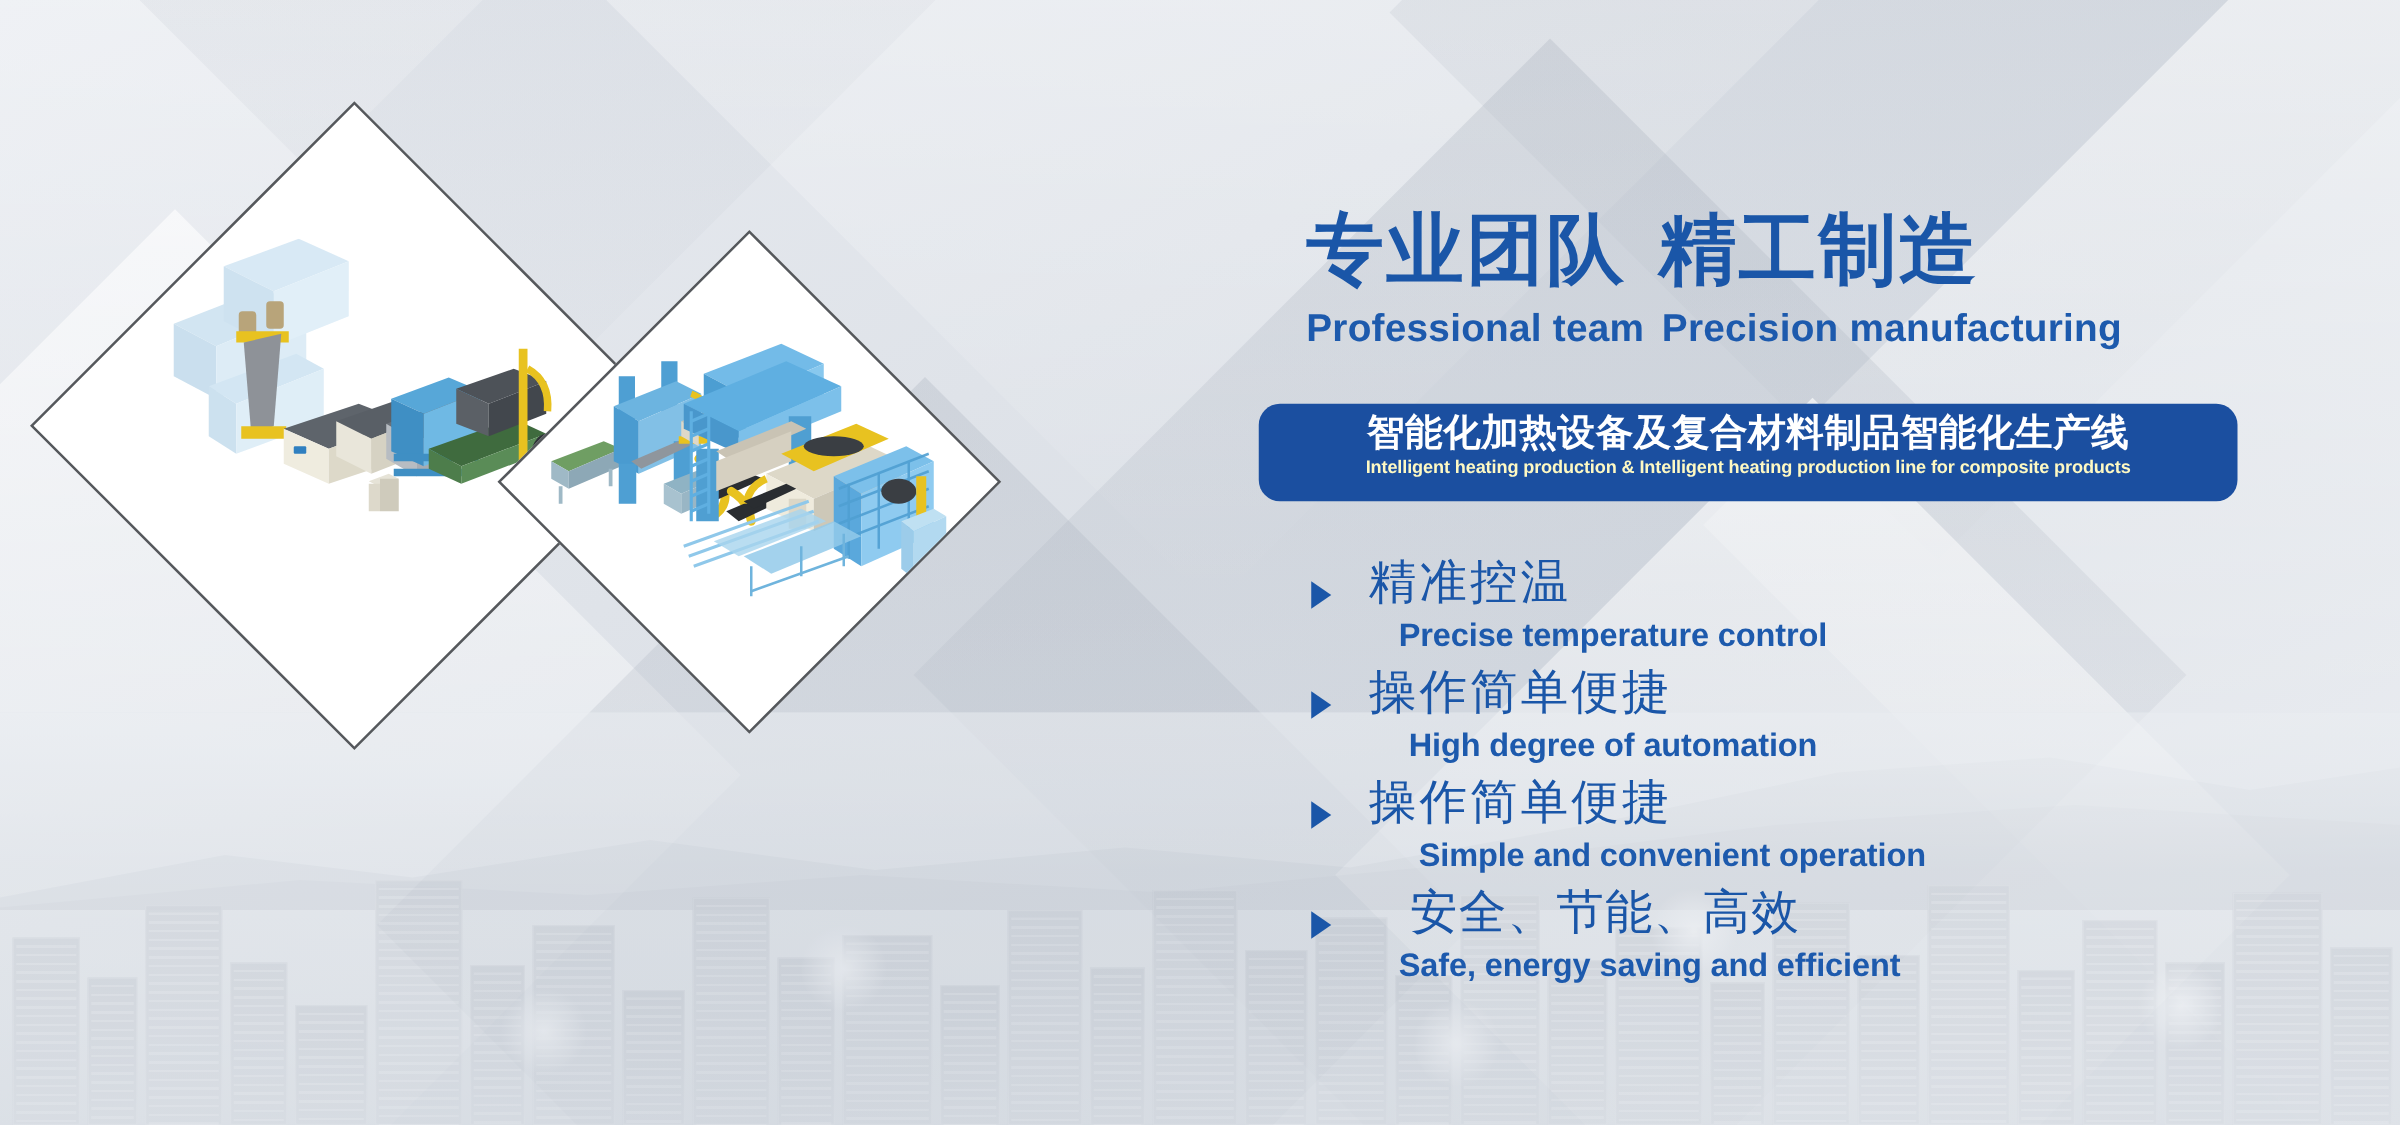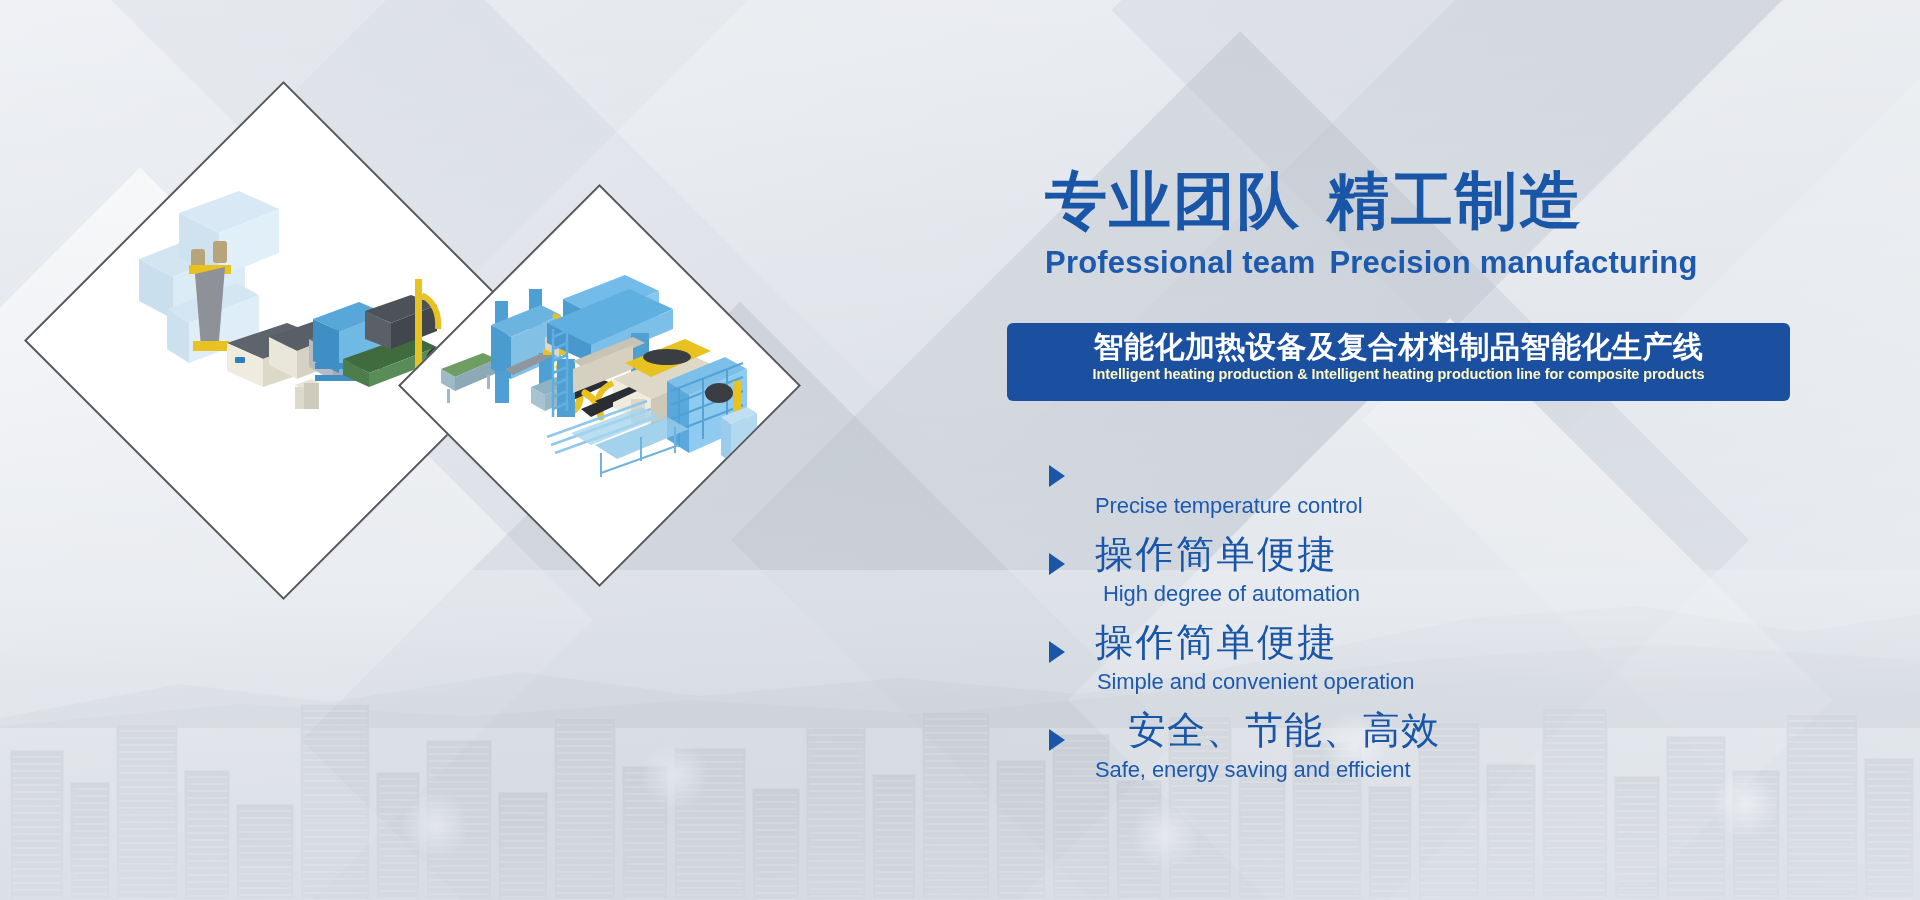--- a/index.html
+++ b/index.html
@@ -112,21 +112,21 @@
     letter-spacing:.2px;
     white-space:nowrap;
   }
   .sub-en .gap { display:inline-block; width:14px; }
 
   
   .blue-box {
     position:absolute; left:0px; top:323px;
     width:783px; height:78px;
     background:#1b4fa0;
-    border-radius:6px;
+    border-radius:17px;
     padding:6px 14px 0 14px;
     text-align:center;
   }
   .blue-box .bb-cn {
     color:#ffffff;
     font-size:30px; font-weight:bold;
     letter-spacing:.5px;
     line-height:1.18;
     white-space:nowrap;
   }
@@ -153,27 +153,28 @@
     position:absolute; left:60px; top:0;
     color:#1a56a8;
     font-size:38px; font-weight:500;
     letter-spacing:2.5px;
     line-height:1.15;
     white-space:nowrap;
   }
   .feat .en {
     position:absolute; top:48px;
     color:#1d5aad;
-    font-size:22px; font-weight:400;
+    font-size:26px; font-weight:700;
     letter-spacing:-.1px;
     white-space:nowrap;
+    margin-left:24px;
   }
   .feat.f0 .en { left:60px; }
   .feat.f1 .en { left:68px; }
-  .feat.f2 .en { left:62px; }
+  .feat.f2 .en { left:76px; }
   .feat.f3 .en { left:60px;text-align:right; }
   .feat.f3 .cn { letter-spacing:1px;margin-left:33px; }
 </style>
 </head>
 <body>
 
 <div class="banner">
 
   <div class="bg-shapes">
     <div class="dia d1"></div>
@@ -431,20 +432,21 @@
     </div>
 
     <div class="blue-box">
       <div class="bb-cn">智能化加热设备及复合材料制品智能化生产线</div>
       <div class="bb-en">Intelligent heating production &amp; Intelligent heating production line for composite products</div>
     </div>
 
     <div class="features">
       <div class="feat f0">
         <span class="marker"></span>
+        <span class="cn">精准控温</span>
         <span class="en">Precise temperature control</span>
       </div>
       <div class="feat f1">
         <span class="marker"></span>
         <span class="cn">操作简单便捷</span>
         <span class="en">High degree of automation</span>
       </div>
       <div class="feat f2">
         <span class="marker"></span>
         <span class="cn">操作简单便捷</span>

